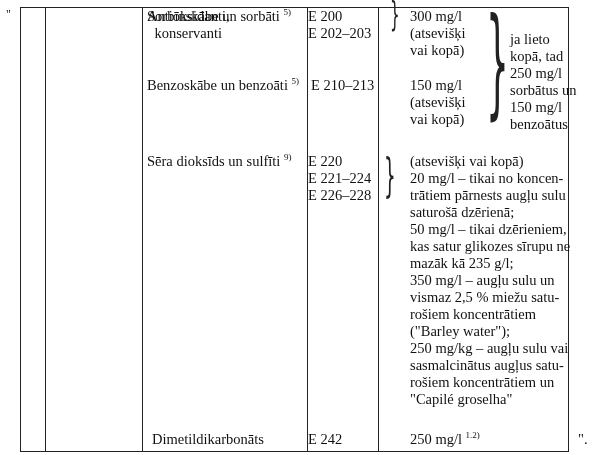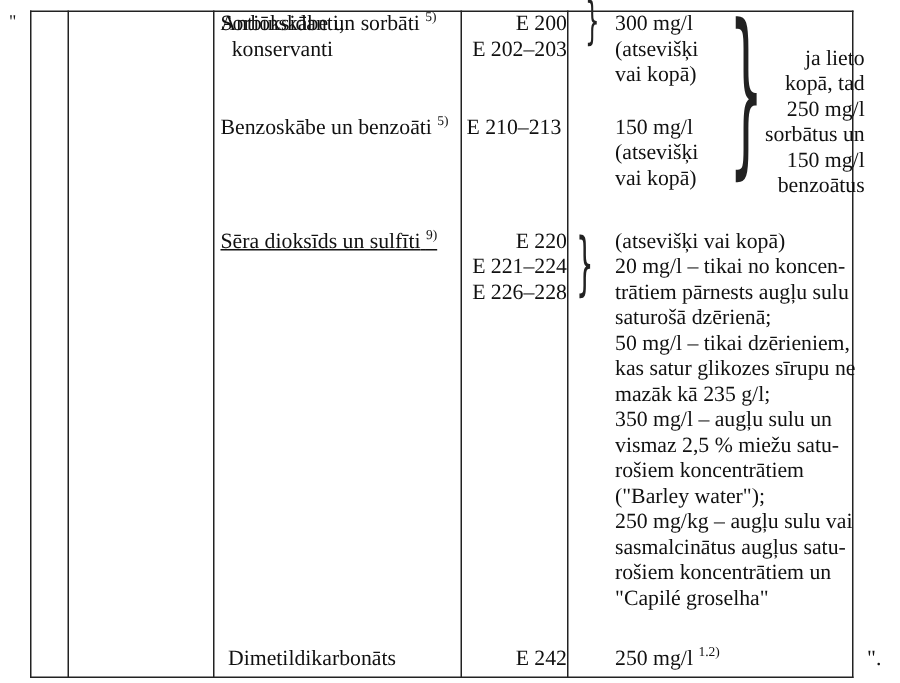--- a/index.html
+++ b/index.html
@@ -2,21 +2,21 @@
 <html><head>
 <meta charset="utf-8">
 <style>
   html, body { margin:0; padding:0; background:#fff; }
   body { width:600px; height:455px; position:relative; overflow:hidden;
          font-family:"Liberation Serif", serif; font-size:14.5px; color:#111; line-height:17px; }
   .abs { position:absolute; white-space:nowrap; }
   .vl { position:absolute; width:1px; background:#222; }
   .hl { position:absolute; height:1px; background:#222; }
   sup { font-size:9px; vertical-align:6px; line-height:0; }
-  .center { text-align:right; }
+  .center { text-align:left; }
   .brace { position:absolute; font-family:"DejaVu Sans", sans-serif; color:#222; }
 </style>
 </head>
 <body>
 
 <div class="hl" style="left:20px;top:7px;width:549px;"></div>
 <div class="hl" style="left:20px;top:451px;width:549px;"></div>
 <div class="vl" style="left:20px;top:7px;height:445px;"></div>
 <div class="vl" style="left:45px;top:7px;height:445px;"></div>
 <div class="vl" style="left:142px;top:7px;height:445px;"></div>
@@ -52,30 +52,30 @@
 <div class="abs" style="left:311px;top:77px;">
   <div>E 210–213</div>
 </div>
 <div class="abs" style="left:410px;top:77px;">
   <div>150 mg/l</div>
   <div>(atsevišķi</div>
   <div>vai kopā)</div>
 </div>
 
 <span class="brace" style="left:486px;top:2px;font-size:120px;line-height:120px;transform:scaleX(0.3);transform-origin:left;">}</span>
-<div class="abs" style="left:510px;top:31px;text-align:right;">
+<div class="abs" style="left:510px;top:31px;">
   <div>ja lieto</div>
   <div>kopā, tad</div>
   <div>250 mg/l</div>
   <div>sorbātus un</div>
   <div>150 mg/l</div>
   <div>benzoātus</div>
 </div>
 
-<div class="abs" style="left:147px;top:153px;text-decoration:underline;">
+<div class="abs" style="left:147px;top:153px;">
   <span>Sēra dioksīds un sulfīti</span> <sup>9)</sup>
 </div>
 <div class="abs center" style="left:308px;top:153px;width:70px;">
   <div>E 220</div>
   <div>E 221–224</div>
   <div>E 226–228</div>
 </div>
 <span class="brace" style="left:384px;top:152px;font-size:46px;line-height:46px;transform:scaleX(0.4);transform-origin:left;">}</span>
 <div class="abs" style="left:410px;top:153px;">
   <div>(atsevišķi vai kopā)</div>

